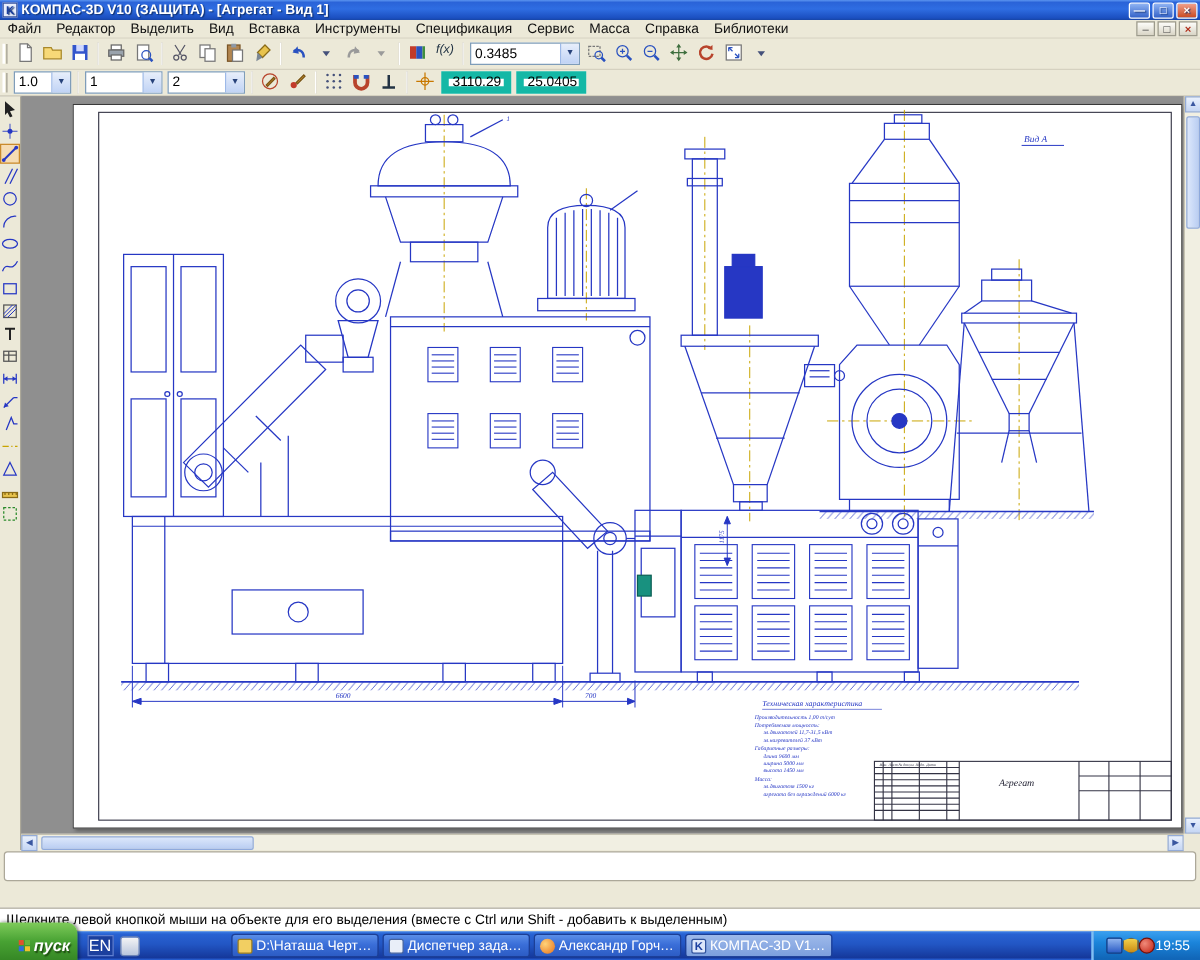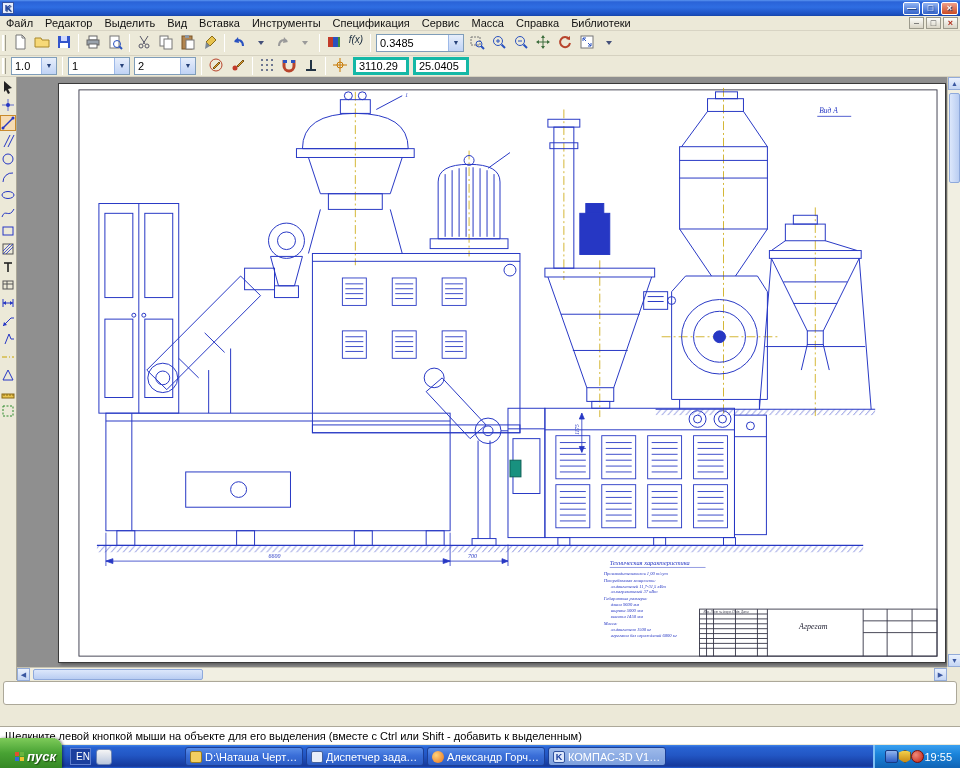--- a/index.html
+++ b/index.html
@@ -31,21 +31,21 @@
   .tbar{position:absolute;left:0;right:0;background:#ece9d8;display:flex;align-items:center;border-bottom:1px solid #d5d1c0}
   .tbar1{top:31px;height:25px}
   .tbar2{top:56px;height:21px}
   .grip{width:4px;height:16px;border-left:2px solid #fff;box-shadow:-1px 0 0 #9f9c8d inset;margin:0 3px 0 2px}
   .tbtn{width:22px;height:20px;display:flex;align-items:flex-start;justify-content:center;border:1px solid transparent}
   .tsep{width:1px;height:18px;background:#aca899;border-right:1px solid #fff;margin:0 3px}
   .combo{height:18px;background:#fff;border:1px solid #7f9db9;display:flex;align-items:center;padding-left:3px;margin:0 2px;color:#000}
   .combo .val{flex:1;white-space:nowrap;overflow:hidden}
   .combo .drop{width:15px;height:16px;background:linear-gradient(#e7eefb,#c0d3f5);border-left:1px solid #9db9e8;
     font-size:7px;line-height:16px;text-align:center;color:#27427a}
-  .field{height:18px;background:#fff;border:3px solid #14b8a6;display:flex;align-items:center;padding:0 3px;margin:0 2px;color:#000}
+  .field{height:18px;background:#fff;border:6px solid #14b8a6;display:flex;align-items:center;padding:0 3px;margin:0 2px;color:#000}
   .ic{display:block}
 
   
   .workarea{position:absolute;top:77px;left:0;right:0;height:603px;background:#8f8f8f}
   .palette{position:absolute;left:0;top:0;width:17px;height:603px;background:#ece9d8;border-right:1px solid #aca899;
     display:flex;flex-direction:column;align-items:center;padding-top:2px}
   .pbtn{width:16px;height:16px;margin-bottom:2px;display:flex;align-items:center;justify-content:center;border:1px solid transparent}
   .pbtn.pressed{background:#f6dcb4;border:1px solid #c98a2c}
   .canvas{position:absolute;left:17px;top:0;right:0;height:603px;background:#8f8f8f}
   .sheet{position:absolute;left:41px;top:6px;width:888px;height:580px;background:#fff;border:1px solid #3a3a3a;
@@ -68,39 +68,40 @@
 
   
   .taskbar{position:absolute;bottom:0;left:0;right:0;height:23px;
     background:linear-gradient(180deg,#3f83e8 0%,#2862d2 10%,#2256c4 45%,#15389b 92%,#2a63d8 100%);display:flex;align-items:center}
   .startbtn{height:38px;width:62px;display:flex;align-items:center;padding-left:15px;gap:2px;
     background:linear-gradient(180deg,#7ecb5a 0%,#48a233 40%,#2e7d1f 95%);border-radius:0 9px 9px 0;
     box-shadow:1px 0 3px rgba(0,0,0,.5);color:#fff;font-weight:bold;font-style:italic;font-size:13px;text-shadow:1px 1px 1px #1d4a10}
   .flag{width:10px;height:10px;display:grid;grid-template-columns:4px 4px;grid-template-rows:4px 4px;gap:1px}
   .flag i{display:block}
   .lang{width:21px;height:17px;margin-left:8px;background:#1b3f9e;border:1px solid #5f7fd0;color:#fff;
-    font-size:10px;line-height:15px;text-align:right}
+    font-size:13px;line-height:15px;text-align:left}
   .ql{width:16px;height:16px;margin-left:5px;border-radius:3px}
   .taskbtn{height:19px;width:118px;margin-left:3px;display:flex;align-items:center;gap:3px;padding:0 4px;
     background:linear-gradient(180deg,#5a8ee8,#3a6ed8 45%,#2c5cc4);border:1px solid #1c3f96;border-radius:3px;
     color:#fff;white-space:nowrap;overflow:hidden;font-size:11px}
   .taskbtn.active{background:linear-gradient(180deg,#9db9ea,#7c9fdd)}
   .taskbtn .tl{overflow:hidden;text-overflow:ellipsis}
   .tbico{width:12px;height:12px;flex:0 0 12px;border-radius:2px}
   .tray{margin-left:auto;height:23px;display:flex;align-items:center;gap:0;padding:0 8px 0 10px;
     background:linear-gradient(180deg,#3aa0f0 0%,#1b84da 40%,#1166b8 95%);border-left:2px solid #7fc0f4;color:#fff}
   .trico{width:13px;height:13px;border-radius:2px}
 </style>
 </head>
 <body>
 
 <div class="screen">
 
   <div class="titlebar">
     <span class="app-ico">K</span>
+    <span>КОМПАС-3D V10 (ЗАЩИТА) - [Агрегат - Вид 1]</span>
     <span class="spacer"></span>
     <span class="winbtn">—</span>
     <span class="winbtn">□</span>
     <span class="winbtn close">×</span>
   </div>
 
   <div class="menubar">
     <span class="mi">Файл</span>
     <span class="mi">Редактор</span>
     <span class="mi">Выделить</span>

